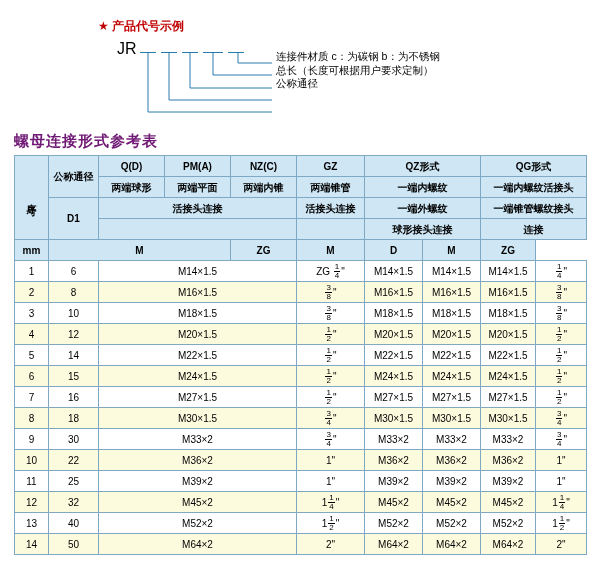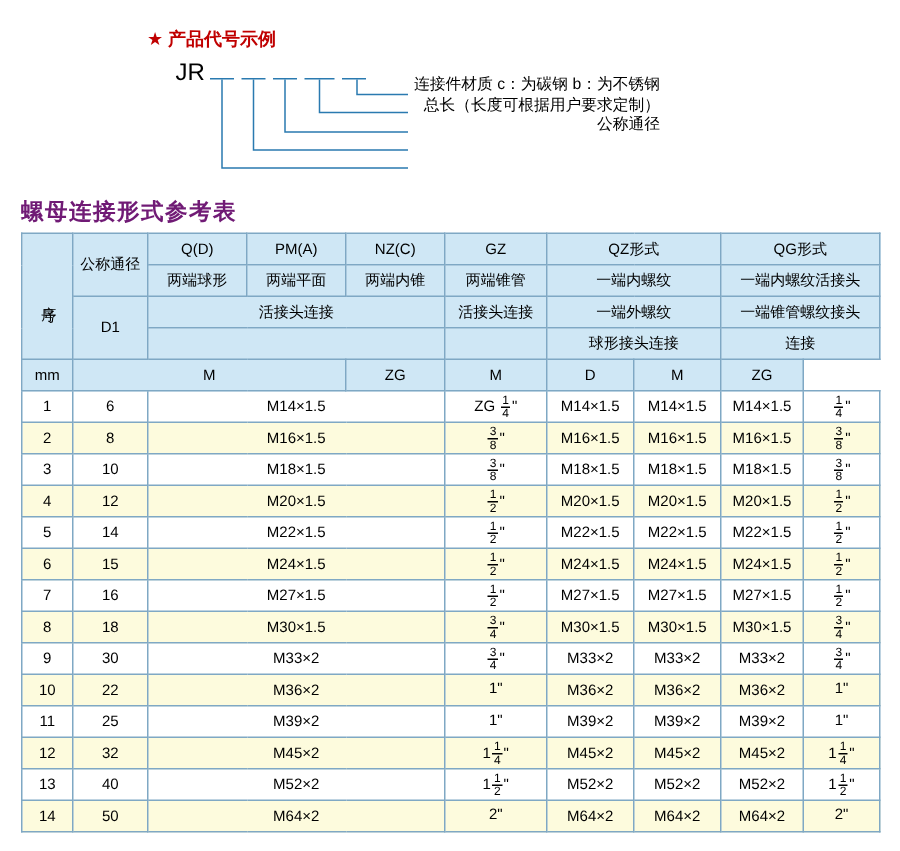--- a/index.html
+++ b/index.html
@@ -70,21 +70,21 @@
     width: 600px;
     height: 130px;
   }
   .legend-items {
     position: absolute;
     left: 276px;
     top: 50px;
     font-size: 10.5px;
     line-height: 13.6px;
   }
-  .legend-items div { white-space: nowrap; text-align: right; }
+  .legend-items div { white-space: nowrap; }
 
   
   .section-heading {
     position: absolute;
     left: 14px;
     top: 132px;
     font-size: 15px;
     font-weight: bold;
     color: #701a75;
     letter-spacing: 1px;
@@ -106,21 +106,21 @@
   table.spec th, table.spec td {
     border: 1px solid #7fa8c4;
     text-align: center;
     vertical-align: middle;
     padding: 0;
     height: 20px;
     line-height: 11px;
   }
   thead th {
     background: #cfe7f5;
-    font-weight: normal;
+    font-weight: bold;
     font-size: 10px;
   }
   .hdr-seq { font-size: 10px; line-height: 12px; }
   tbody td { background: #ffffff; }
   tbody tr.alt td { background: #fdfbdd; }
   .frac {
     display: inline-block;
     vertical-align: middle;
     text-align: center;
     font-size: 8px;

